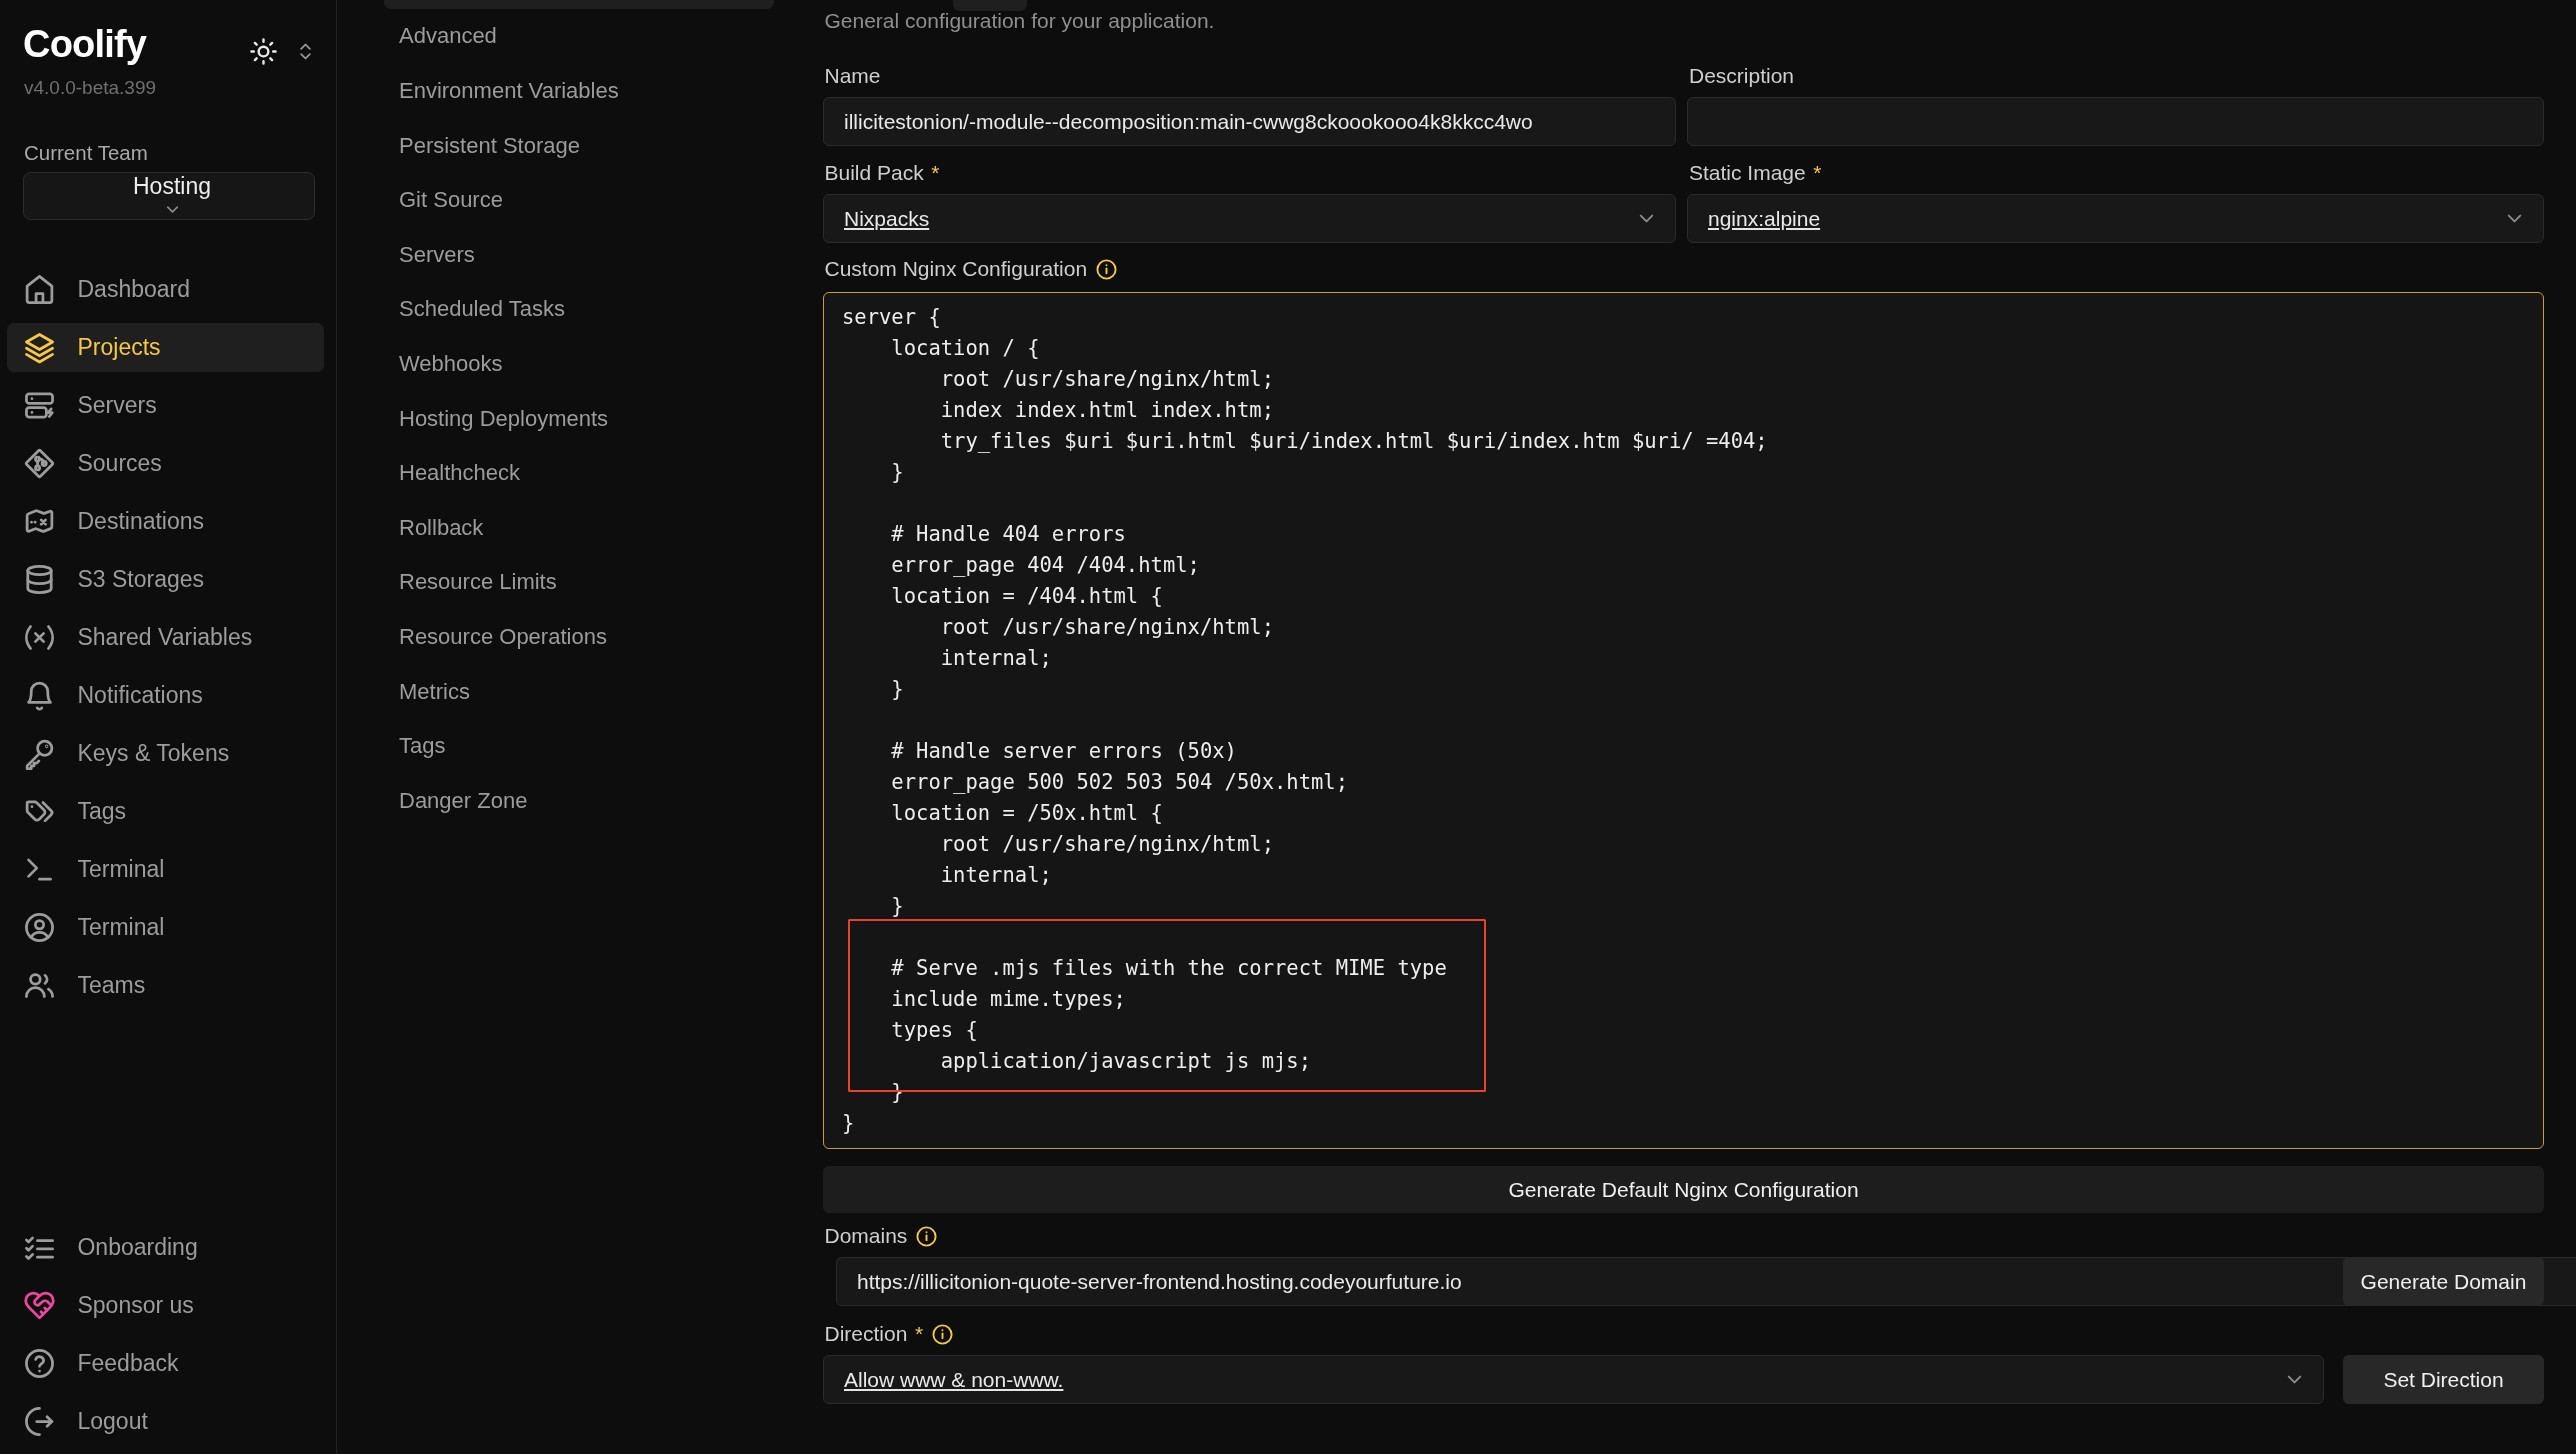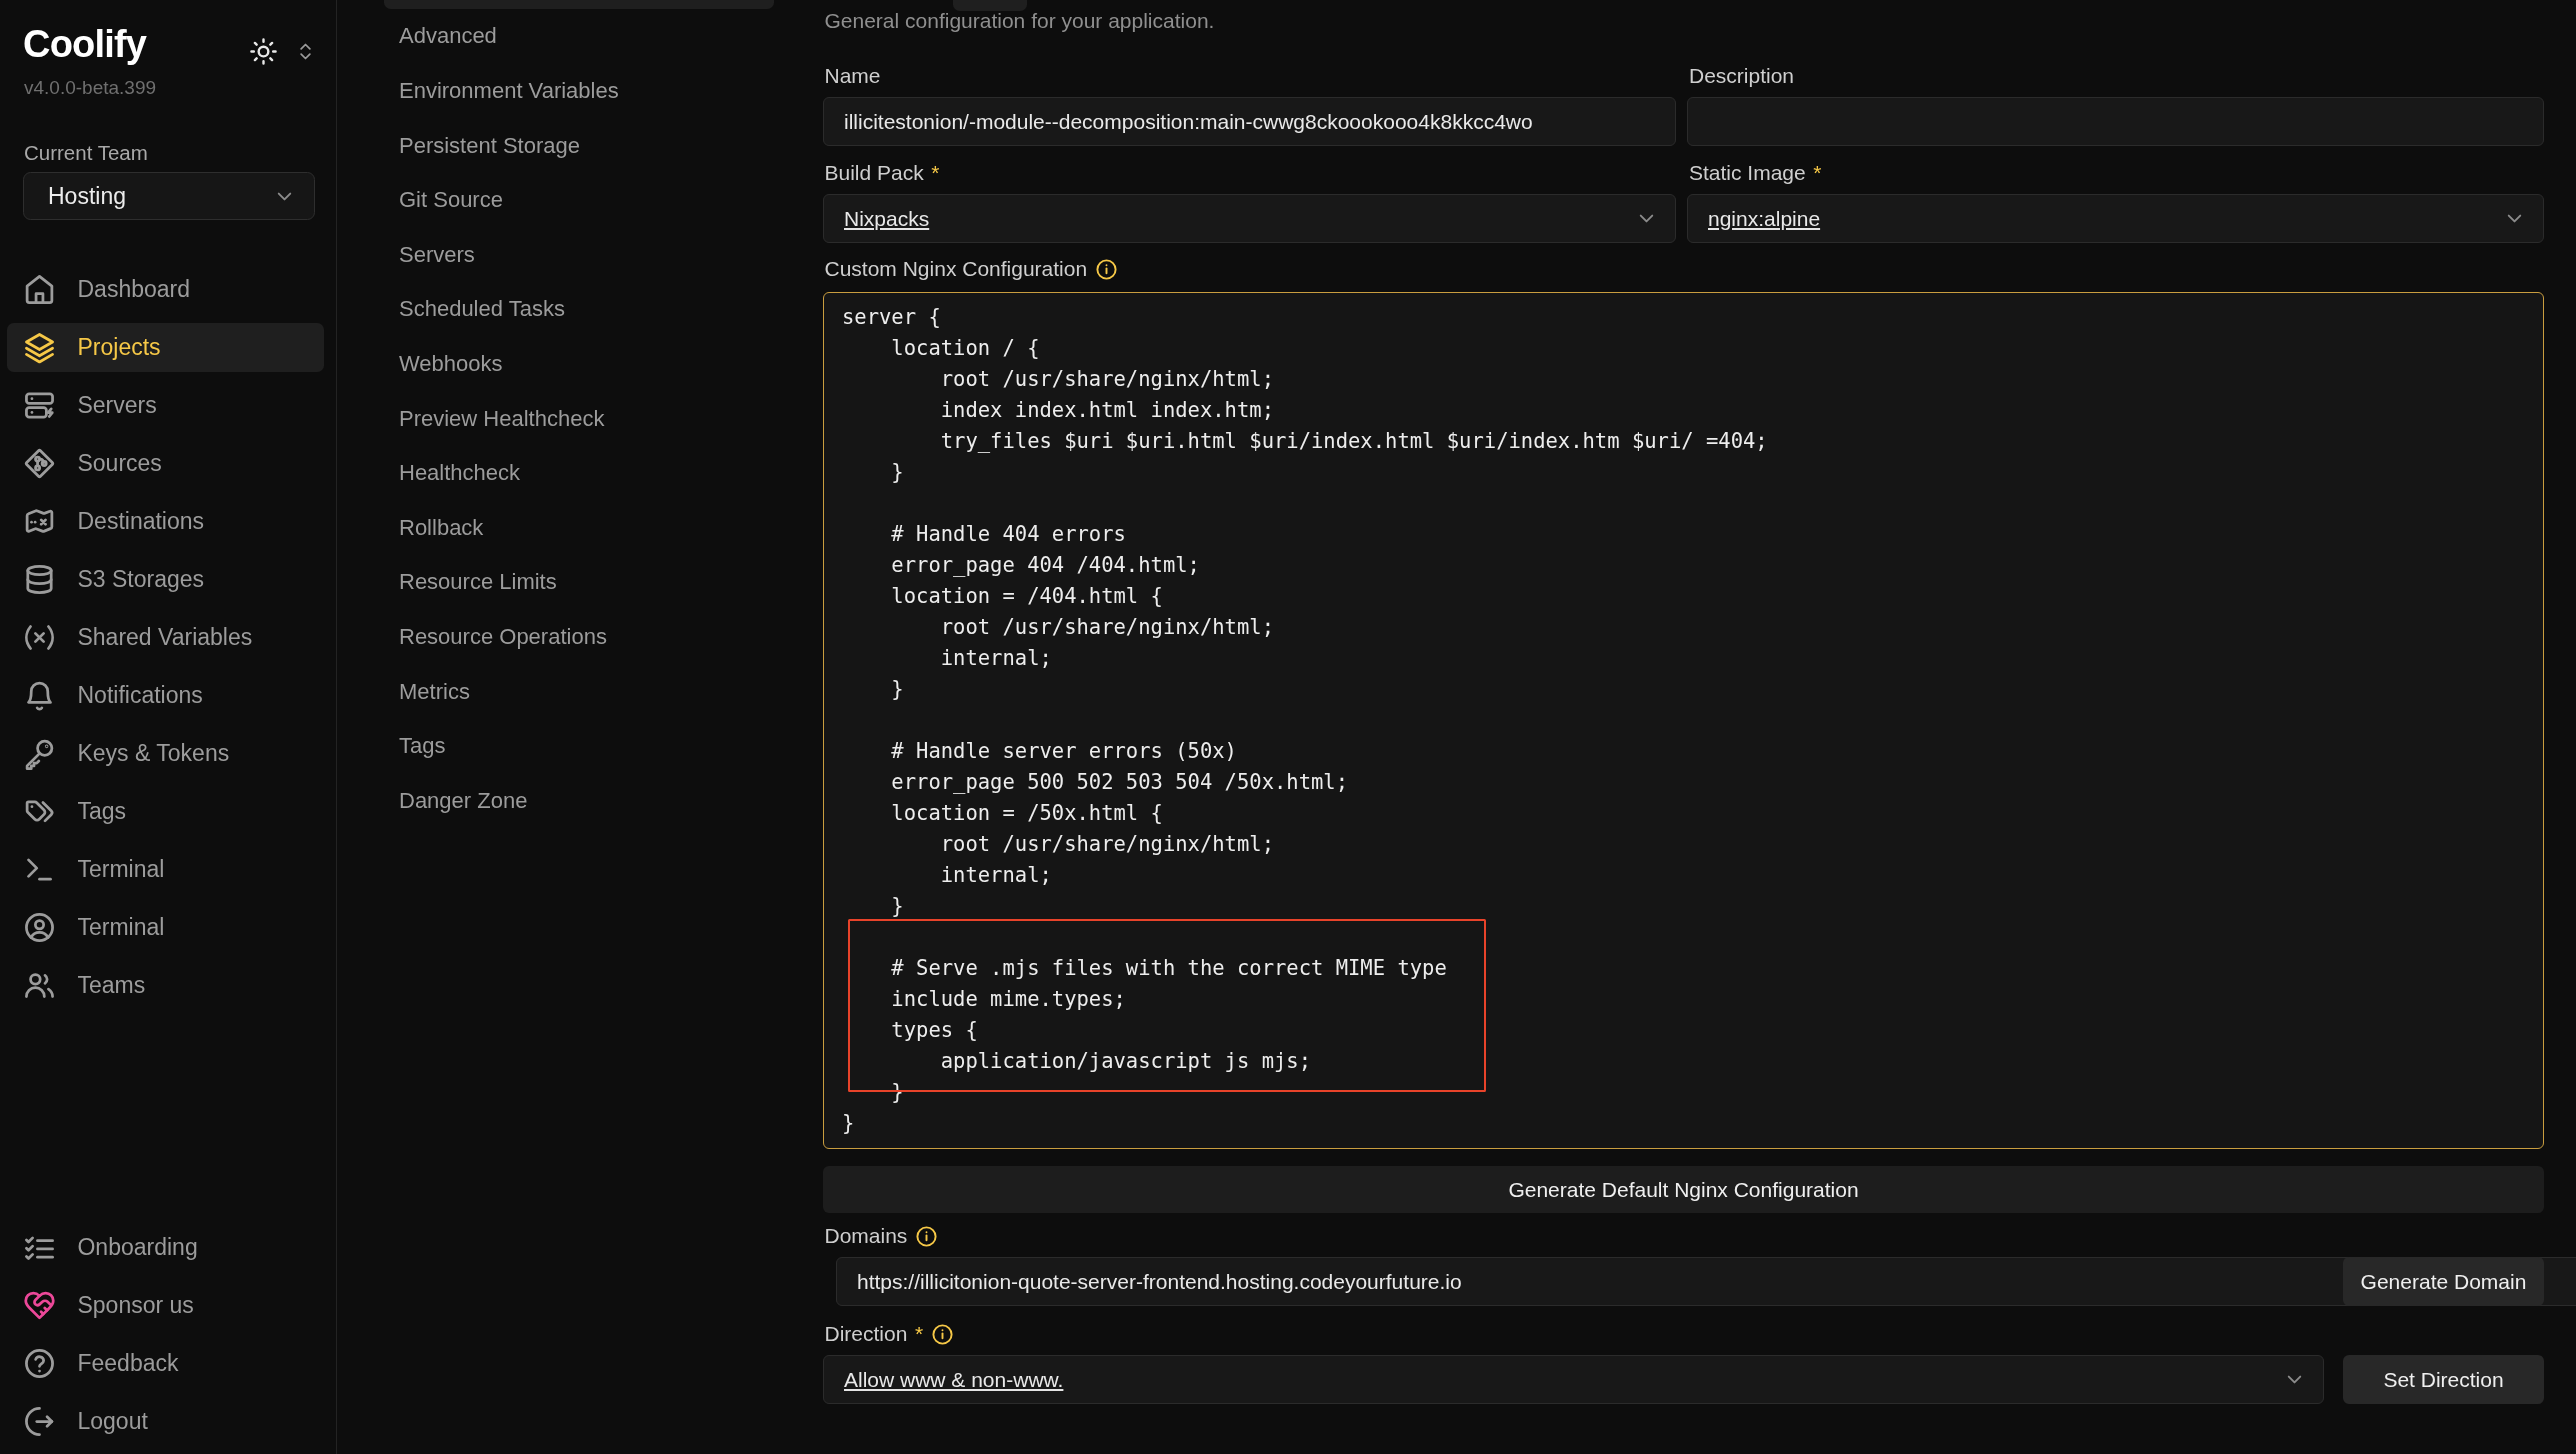--- a/index.html
+++ b/index.html
@@ -7,21 +7,21 @@
   body { font-family:"Liberation Sans", sans-serif; }
   .screen { position:relative; width:2576px; height:1454px; background:#0d0d0d; overflow:hidden; color:#e5e5e5; }
 
   
   .sidebar { position:absolute; left:0; top:0; width:337px; height:1454px; background:#0d0d0d; border-right:0.8px solid #232323; }
   .logo-row { position:absolute; left:23px; top:23px; right:20px; display:flex; align-items:flex-start; justify-content:space-between; }
   .logo { font-size:38px; font-weight:bold; color:#ffffff; letter-spacing:-0.8px; }
   .logo-icons { display:flex; align-items:center; gap:16.7px; margin-top:13.6px; }
   .version { position:absolute; left:24px; top:77px; font-size:19px; color:#6f6f6f; }
   .team-label { position:absolute; left:24px; top:141px; font-size:20.5px; color:#a9a9a9; }
-  .team-select { position:absolute; left:23px; top:172px; width:292px; height:48px; background:#161616; border:0.8px solid #2e2e2e; border-radius:7.6px; display:flex; align-items:center; justify-content:space-between; padding:0 18px 0 24px; cursor:pointer; }
+  .team-select { position:absolute; left:23px; top:172px; width:292px; height:48px; background:#161616; border:0.8px solid #2e2e2e; border-radius:7.6px; display:flex; align-items:center; justify-content:space-between; padding:0 18px 0 24px; cursor:pointer;flex-direction:column; }
   .team-select .val { font-size:23px; color:#ededed; }
 
   .nav { position:absolute; left:6.8px; right:12px; top:265px; }
   .nav-bottom { position:absolute; left:6.8px; right:12px; top:1223px; }
   .nav-item { display:flex; align-items:center; height:49px; margin-bottom:9px; padding-left:16.7px; gap:21px; border-radius:6.8px; color:#9c9c9c; cursor:pointer; }
   .nav-item .icn { width:33px; height:33px; flex:0 0 33px; }
   .nav-label { font-size:23px; white-space:nowrap; }
   .nav-item.active { background:#1f1f1f; color:#f6c847; }
   .nav-item .pink { color:#ec4899; }
 
@@ -237,21 +237,21 @@
   <div class="settings-nav">
     <div class="cutoff-item"></div>
     <div class="settings-list">
         <div class="settings-item">Advanced</div>
         <div class="settings-item">Environment Variables</div>
         <div class="settings-item">Persistent Storage</div>
         <div class="settings-item">Git Source</div>
         <div class="settings-item">Servers</div>
         <div class="settings-item">Scheduled Tasks</div>
         <div class="settings-item">Webhooks</div>
-        <div class="settings-item">Preview Healthcheck</div>
+        <div class="settings-item">Hosting Deployments</div>
         <div class="settings-item">Healthcheck</div>
         <div class="settings-item">Rollback</div>
         <div class="settings-item">Resource Limits</div>
         <div class="settings-item">Resource Operations</div>
         <div class="settings-item">Metrics</div>
         <div class="settings-item">Tags</div>
         <div class="settings-item">Danger Zone</div>
       </div>
   </div>
 

